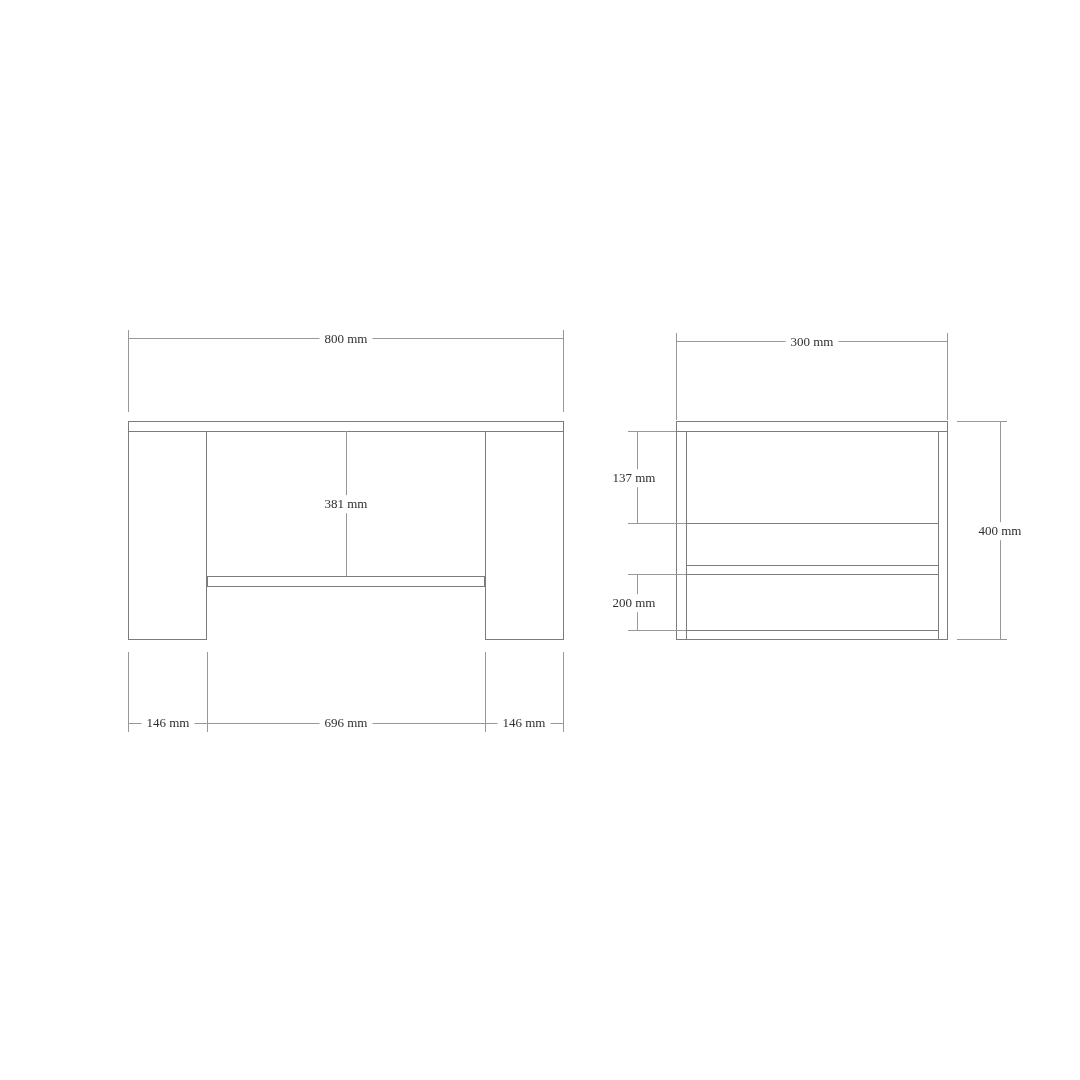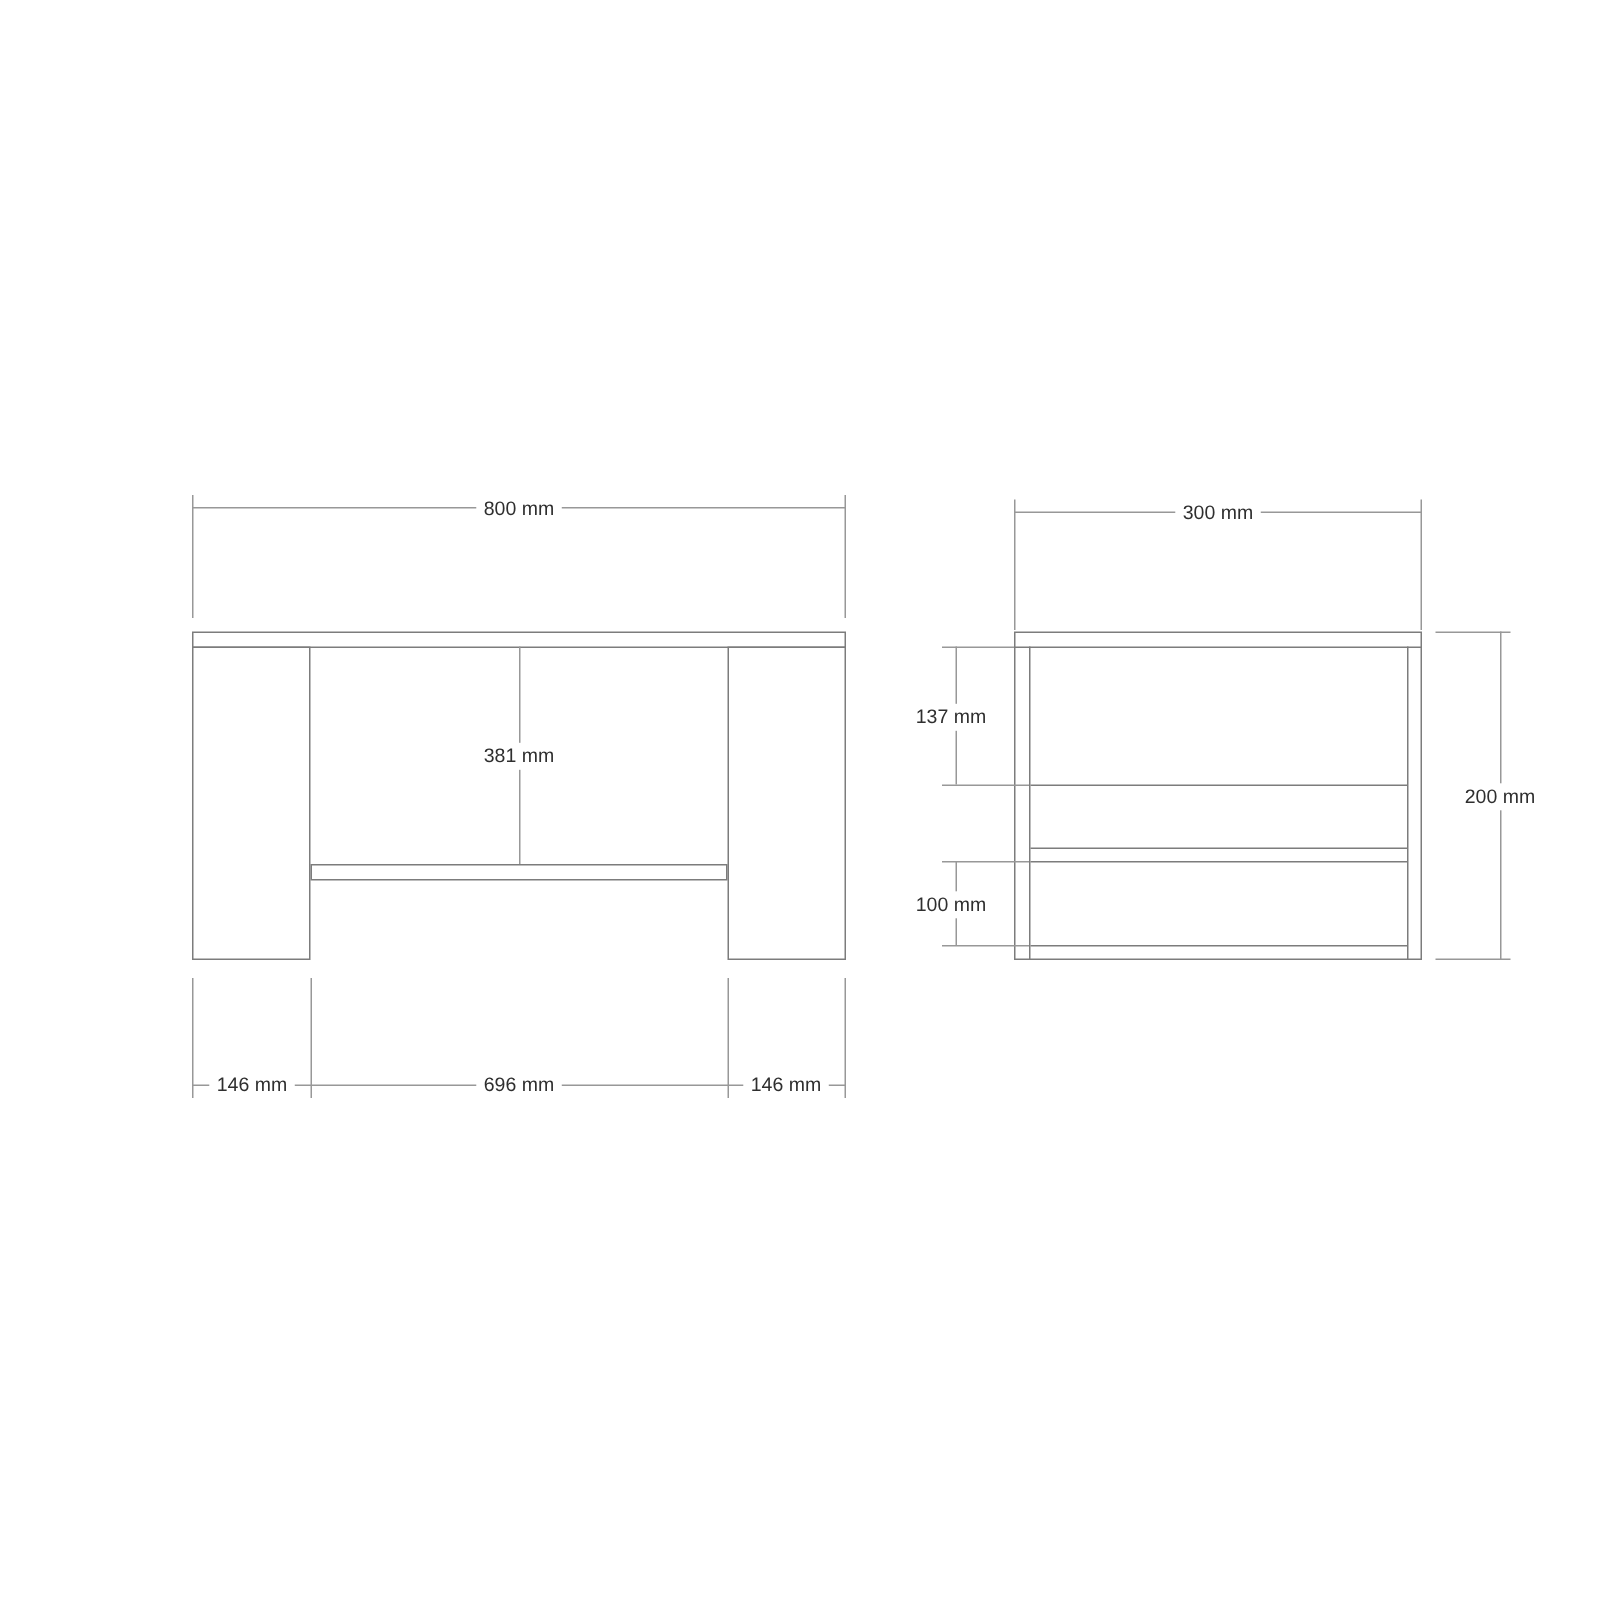--- a/index.html
+++ b/index.html
@@ -6,21 +6,21 @@
     --obj:#7c7c7c;
     --dim:#989898;
     --txt:#2f2f2f;
     --bg:#ffffff;
   }
   html,body{margin:0;padding:0;background:var(--bg);}
   #canvas{
     position:relative;
     width:1080px;height:1060px;
     background:var(--bg);
-    font-family:Liberation Sans, sans-serif;
+    font-family:Liberation Serif, serif;
     overflow:hidden;
   }
   .rect{
     position:absolute;
     border:1px solid var(--obj);
     background:transparent;
     box-sizing:border-box;
   }
   .hline{position:absolute;height:1px;background:var(--obj);}
   .vline{position:absolute;width:1px;background:var(--obj);}
@@ -84,16 +84,16 @@
   <div class="vline dim" style="left:1000px;top:421px;height:219px;"></div>
 
   <div class="dim-label" style="left:346px;top:339px;">800 mm</div>
   <div class="dim-label" style="left:346px;top:504px;">381 mm</div>
   <div class="dim-label" style="left:168px;top:723px;">146 mm</div>
   <div class="dim-label" style="left:346px;top:723px;">696 mm</div>
   <div class="dim-label" style="left:524px;top:723px;">146 mm</div>
 
   <div class="dim-label" style="left:812px;top:342px;">300 mm</div>
   <div class="dim-label" style="left:634px;top:478px;">137 mm</div>
-  <div class="dim-label" style="left:634px;top:603px;">100 mm</div>
-  <div class="dim-label" style="left:1000px;top:531px;">200 mm</div>
+  <div class="dim-label" style="left:634px;top:603px;">200 mm</div>
+  <div class="dim-label" style="left:1000px;top:531px;">400 mm</div>
 
 </div>
 
 </body></html>

